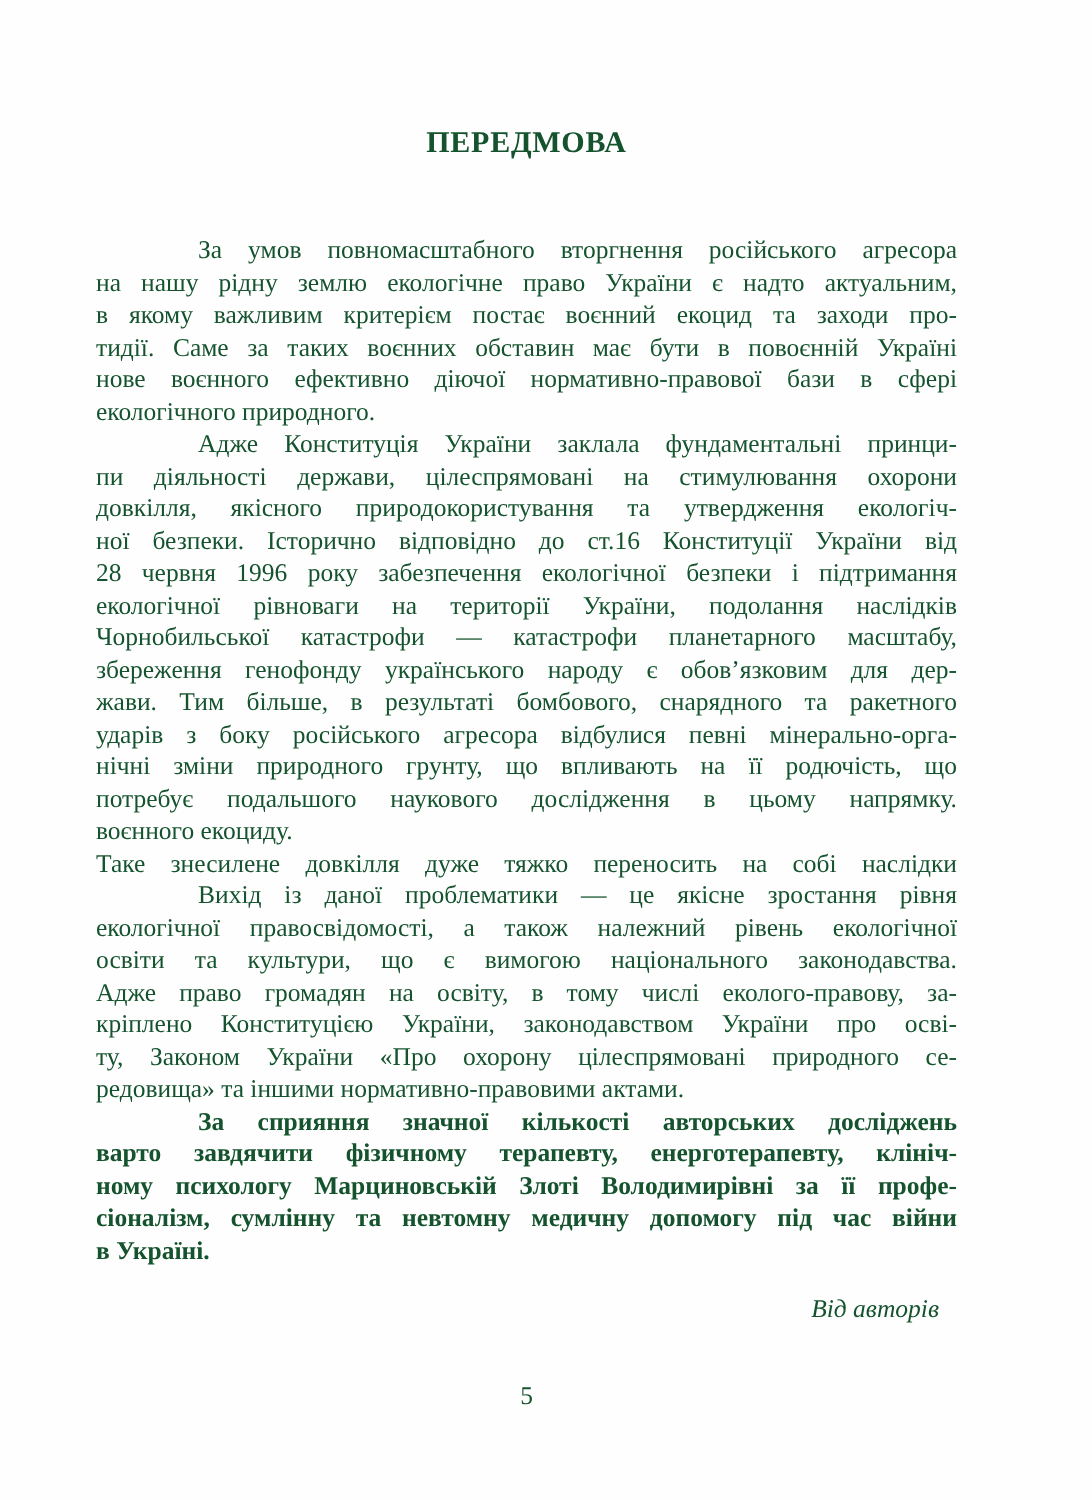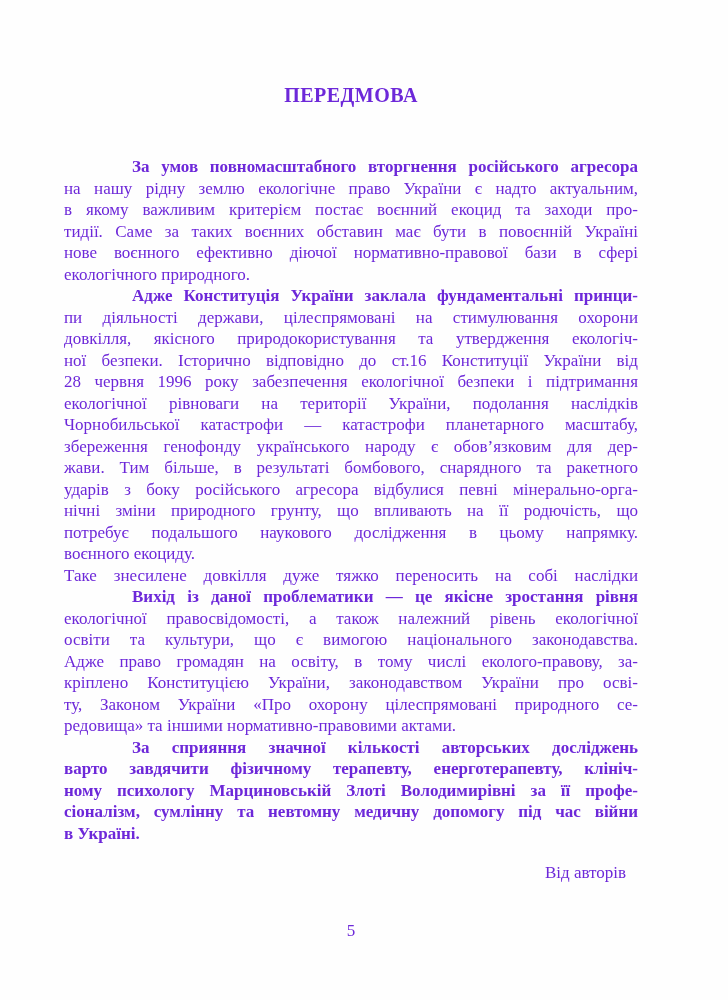--- a/index.html
+++ b/index.html
@@ -6,21 +6,21 @@
     margin: 0;
     padding: 0;
     background: #ffffff;
   }
   .page {
     position: relative;
     width: 728px;
     height: 1000px;
     background: #fefefe;
     font-family: "Liberation Serif", "DejaVu Serif", serif;
-    color: #6d28d9;
+    color: #14532d;
     overflow: hidden;
   }
   .doc-title {
     position: absolute;
     top: 84px;
     left: 64px;
     width: 574px;
     text-align: center;
     font-size: 20px;
     font-weight: bold;
@@ -34,26 +34,27 @@
     font-size: 17px;
     line-height: 21.5px;
   }
   .paragraph { margin: 0; }
   .paragraph.bold { font-weight: bold; }
   .line {
     text-align: justify;
     text-align-last: justify;
     white-space: normal;
   }
-  .line.first { padding-left: 68px; font-weight: bold; }
+  .line.first { padding-left: 68px; }
   .line.para-end { text-align-last: left; }
   .signature {
     margin-top: 18px;
     text-align: right;
     padding-right: 12px;
+    font-style: italic;
     font-size: 17px;
   }
   .page-number {
     position: absolute;
     top: 921px;
     left: 64px;
     width: 574px;
     text-align: center;
     font-size: 17px;
   }

